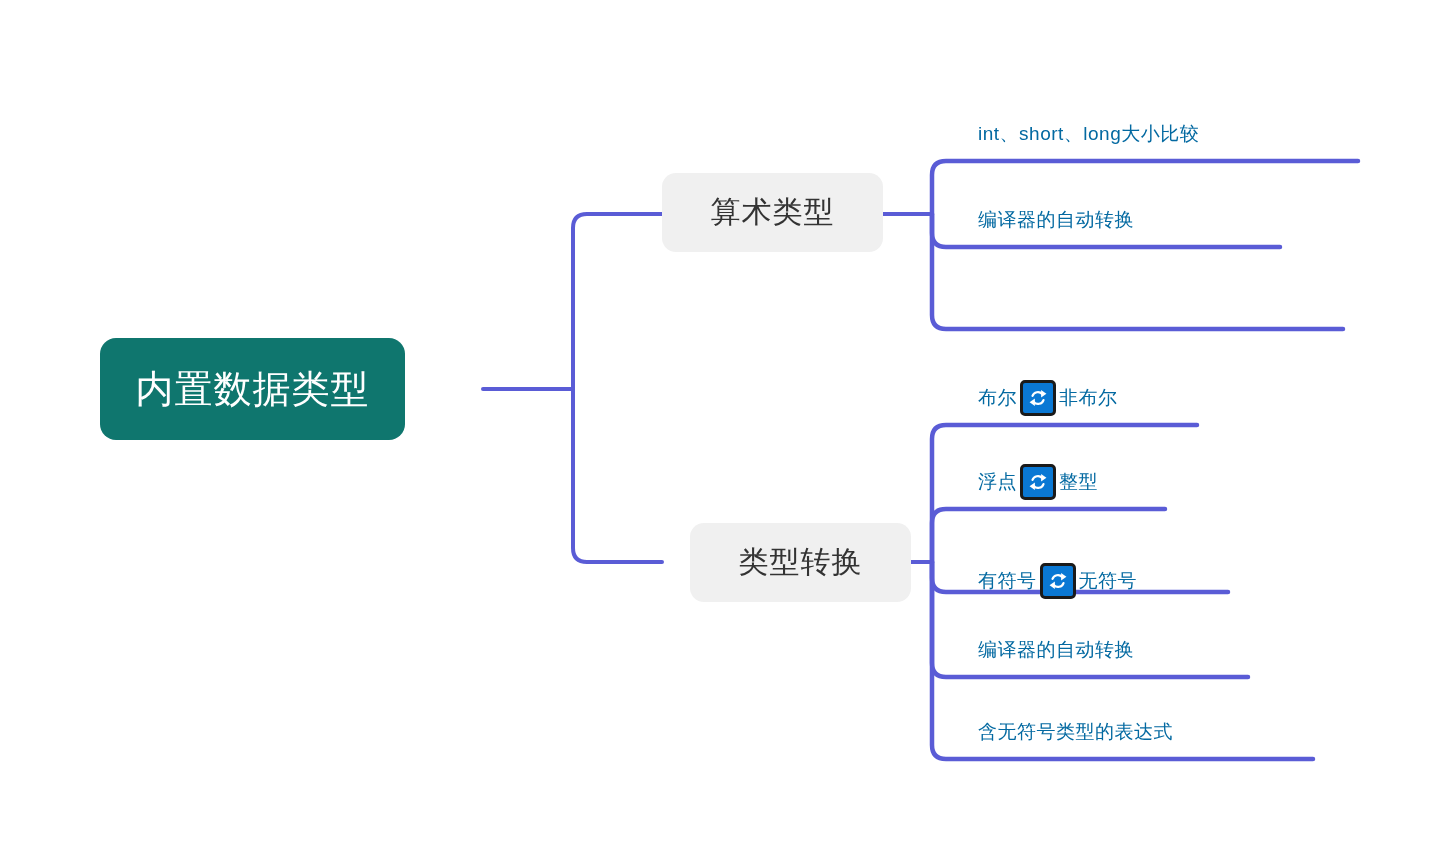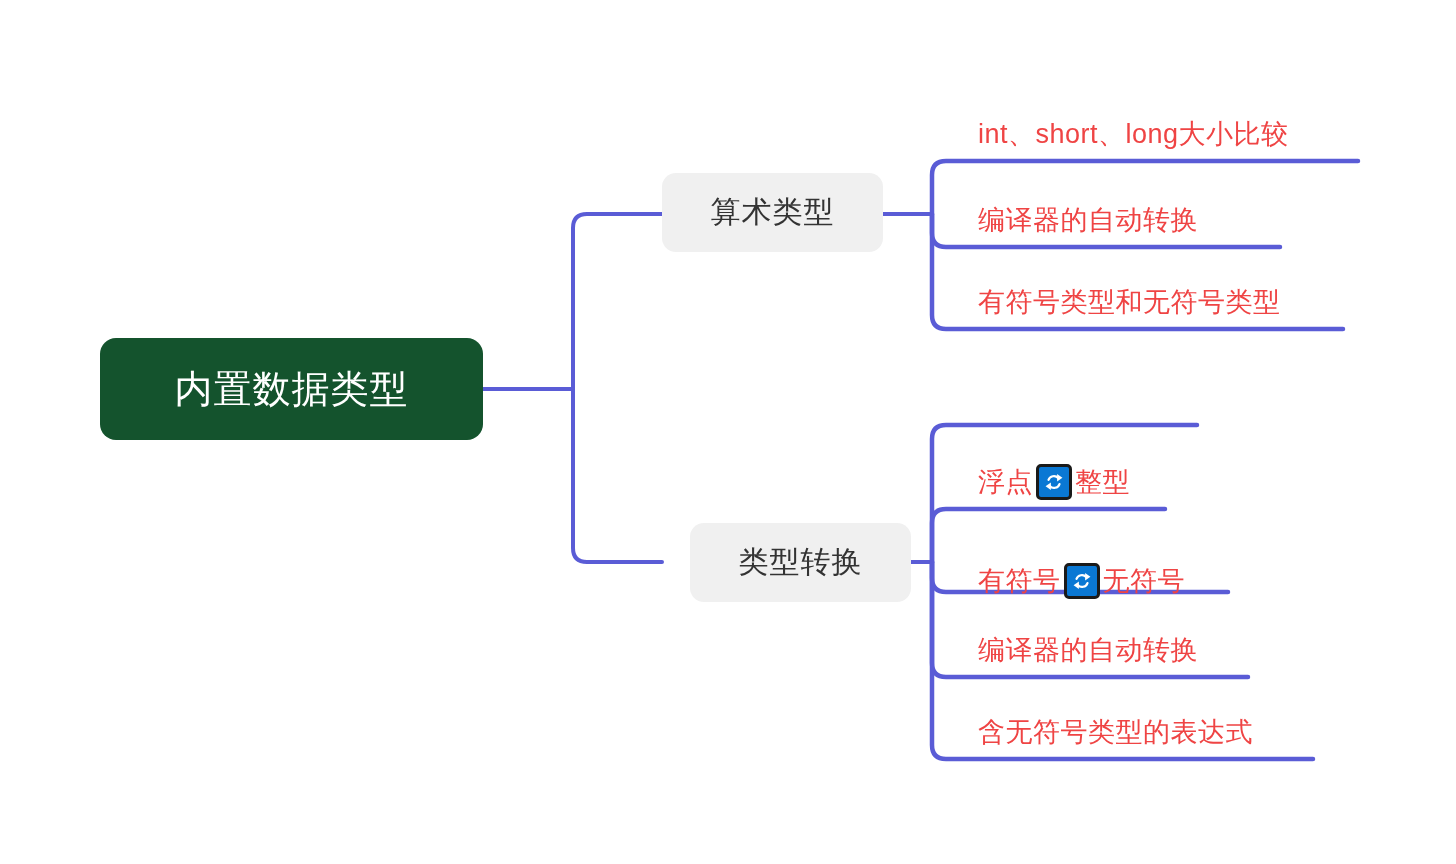--- a/index.html
+++ b/index.html
@@ -22,22 +22,22 @@
   }
   .node {
     position: absolute;
     display: flex;
     align-items: center;
     justify-content: center;
     box-sizing: border-box;
   }
   .root-node {
     left: 100px; top: 338px;
-    width: 383px; height: 102px;
-    background: #14532d;
+    width: 305px; height: 102px;
+    background: #0f766e;
     border-radius: 16px;
     color: #ffffff;
     font-size: 38px;
     letter-spacing: 1px;
     font-weight: 500;
   }
   .branch-node {
     width: 221px; height: 79px;
     background: #f0f0f0;
     border-radius: 14px;
@@ -46,22 +46,22 @@
     letter-spacing: 1px;
   }
   .branch-arith { left: 662px; top: 173px; }
   .branch-conv  { left: 690px; top: 523px; }
   .leaf {
     position: absolute;
     left: 978px;
     height: 42px;
     display: flex;
     align-items: center;
-    color: #ef4444;
-    font-size: 27px;
+    color: #0369a1;
+    font-size: 19px;
     white-space: nowrap;
     letter-spacing: 0.5px;
   }
   .leaf-1 { top: 113px; }
   .leaf-2 { top: 199px; }
   .leaf-3 { top: 281px; }
   .leaf-4 { top: 377px; }
   .leaf-5 { top: 461px; text-align: right; }
   .leaf-6 { top: 560px; }
   .leaf-7 { top: 629px; }
@@ -114,24 +114,35 @@
   <div class="node branch-node branch-conv">
     <span>类型转换</span>
   </div>
 
   <div class="leaf leaf-1">
     <span>int、short、long大小比较</span>
   </div>
   <div class="leaf leaf-2">
     <span>编译器的自动转换</span>
   </div>
-  <div class="leaf leaf-3">
-    <span>有符号类型和无符号类型</span>
+
+  <div class="leaf leaf-4">
+    <span>布尔</span>
+    <span class="swap-icon">
+      <svg width="22" height="22" viewBox="0 0 24 24">
+        <g stroke="#ffffff" stroke-width="2.4" fill="none" stroke-linecap="round">
+          <path d="M6 9.8 A 6.3 6.3 0 0 1 16.6 7.6"></path>
+          <path d="M18 14.2 A 6.3 6.3 0 0 1 7.4 16.4"></path>
+        </g>
+        <polygon points="15.4,3.2 15.4,11.4 21.2,7.3" fill="#ffffff"></polygon>
+        <polygon points="8.6,12.6 8.6,20.8 2.8,16.7" fill="#ffffff"></polygon>
+      </svg>
+    </span>
+    <span>非布尔</span>
   </div>
-
 
   <div class="leaf leaf-5">
     <span>浮点</span>
     <span class="swap-icon">
       <svg width="22" height="22" viewBox="0 0 24 24">
         <g stroke="#ffffff" stroke-width="2.4" fill="none" stroke-linecap="round">
           <path d="M6 9.8 A 6.3 6.3 0 0 1 16.6 7.6"></path>
           <path d="M18 14.2 A 6.3 6.3 0 0 1 7.4 16.4"></path>
         </g>
         <polygon points="15.4,3.2 15.4,11.4 21.2,7.3" fill="#ffffff"></polygon>

